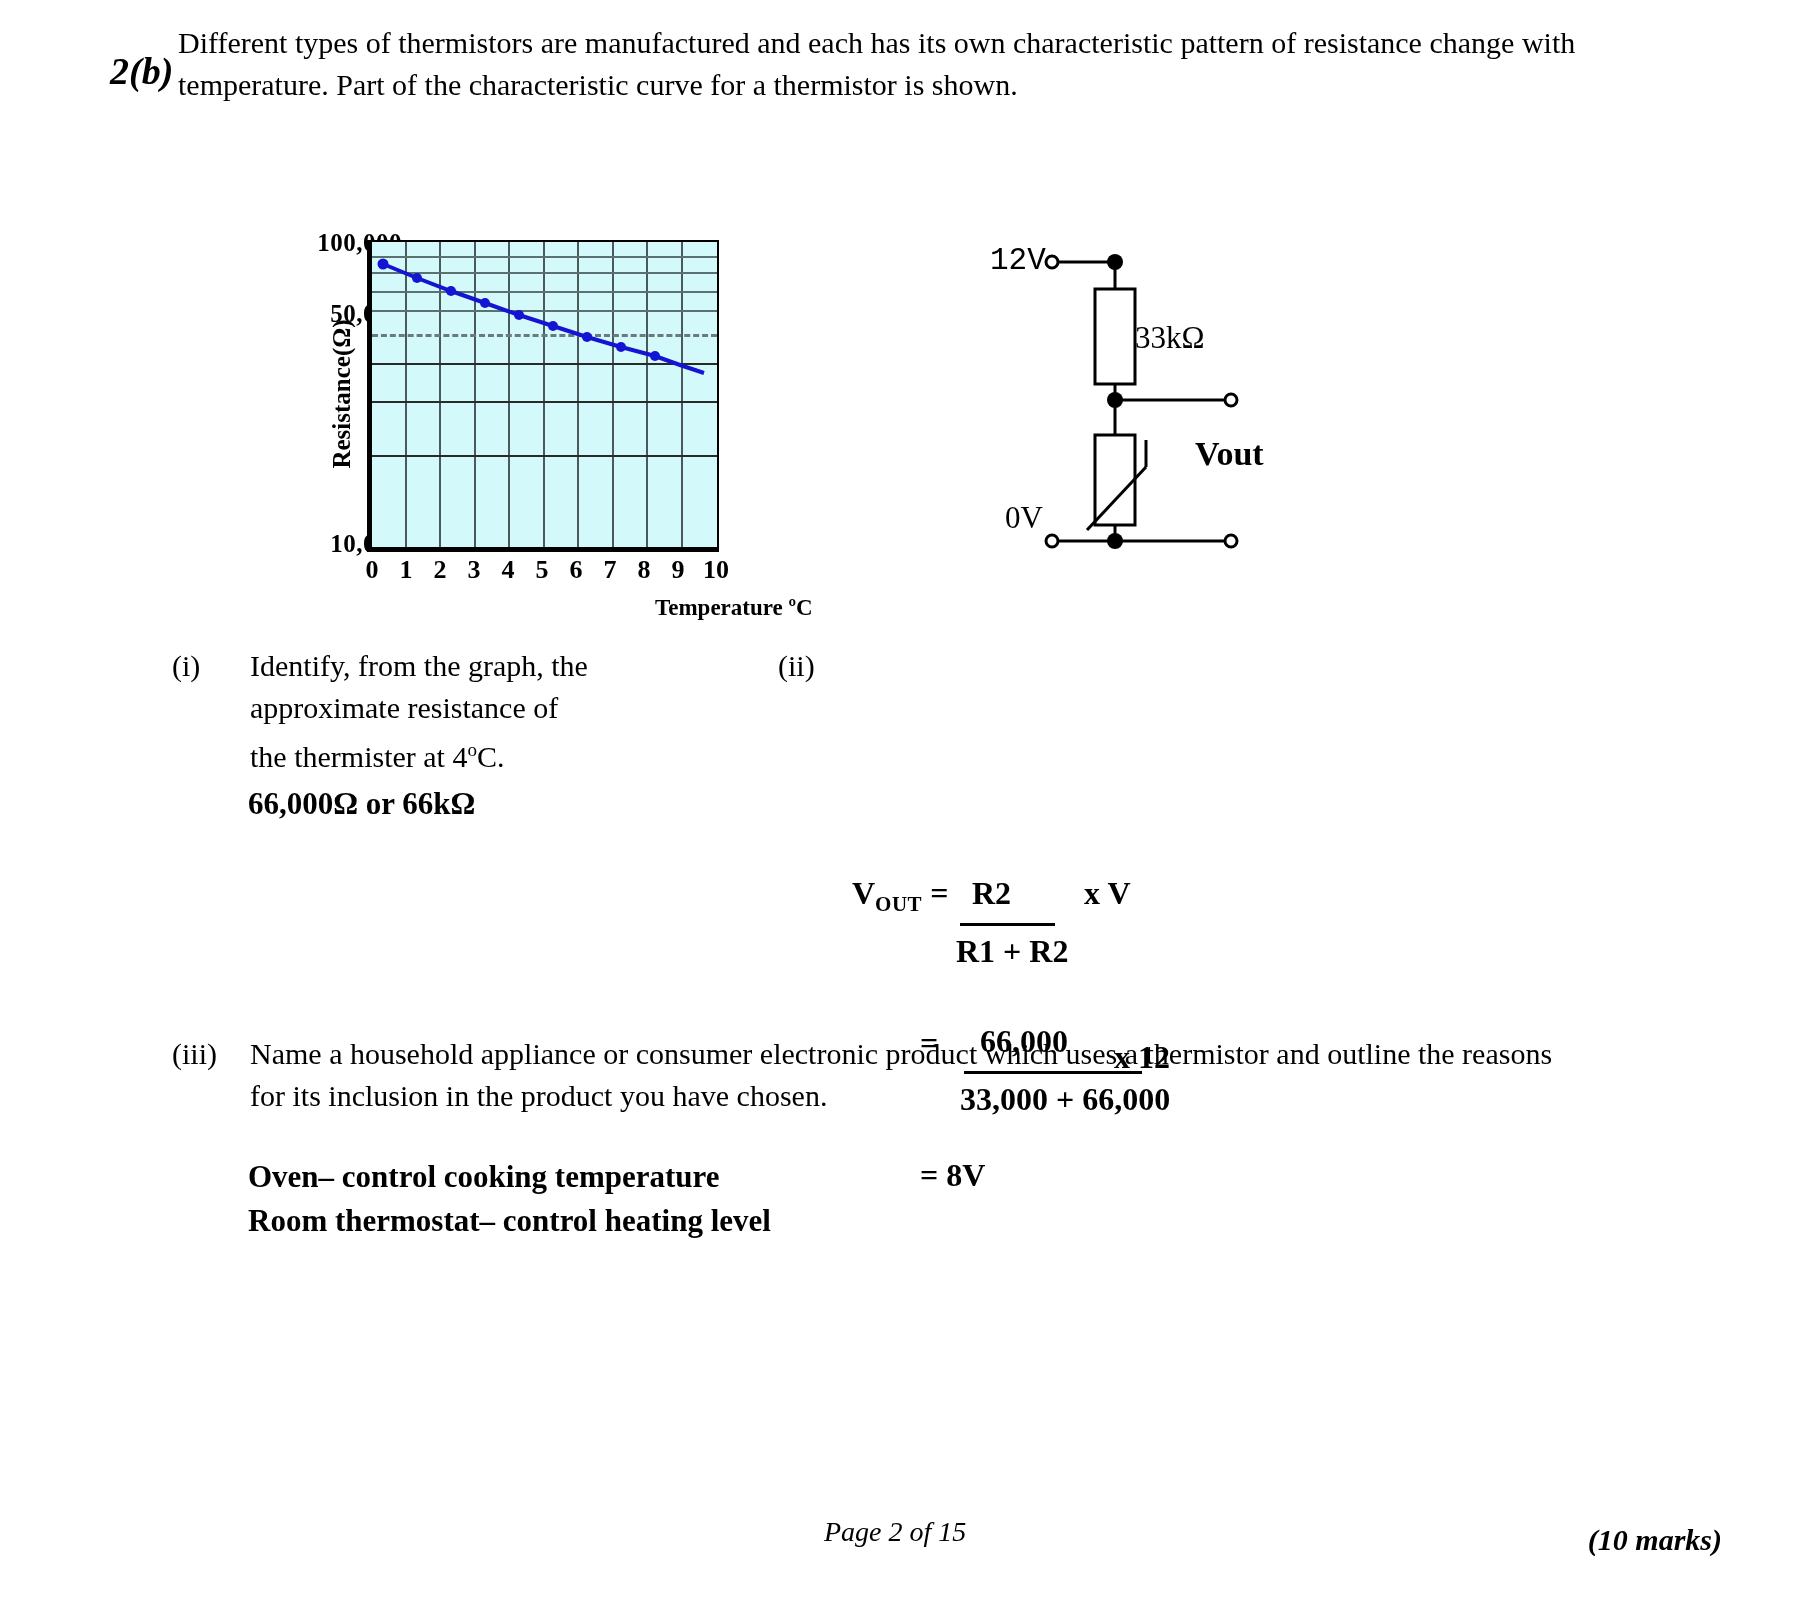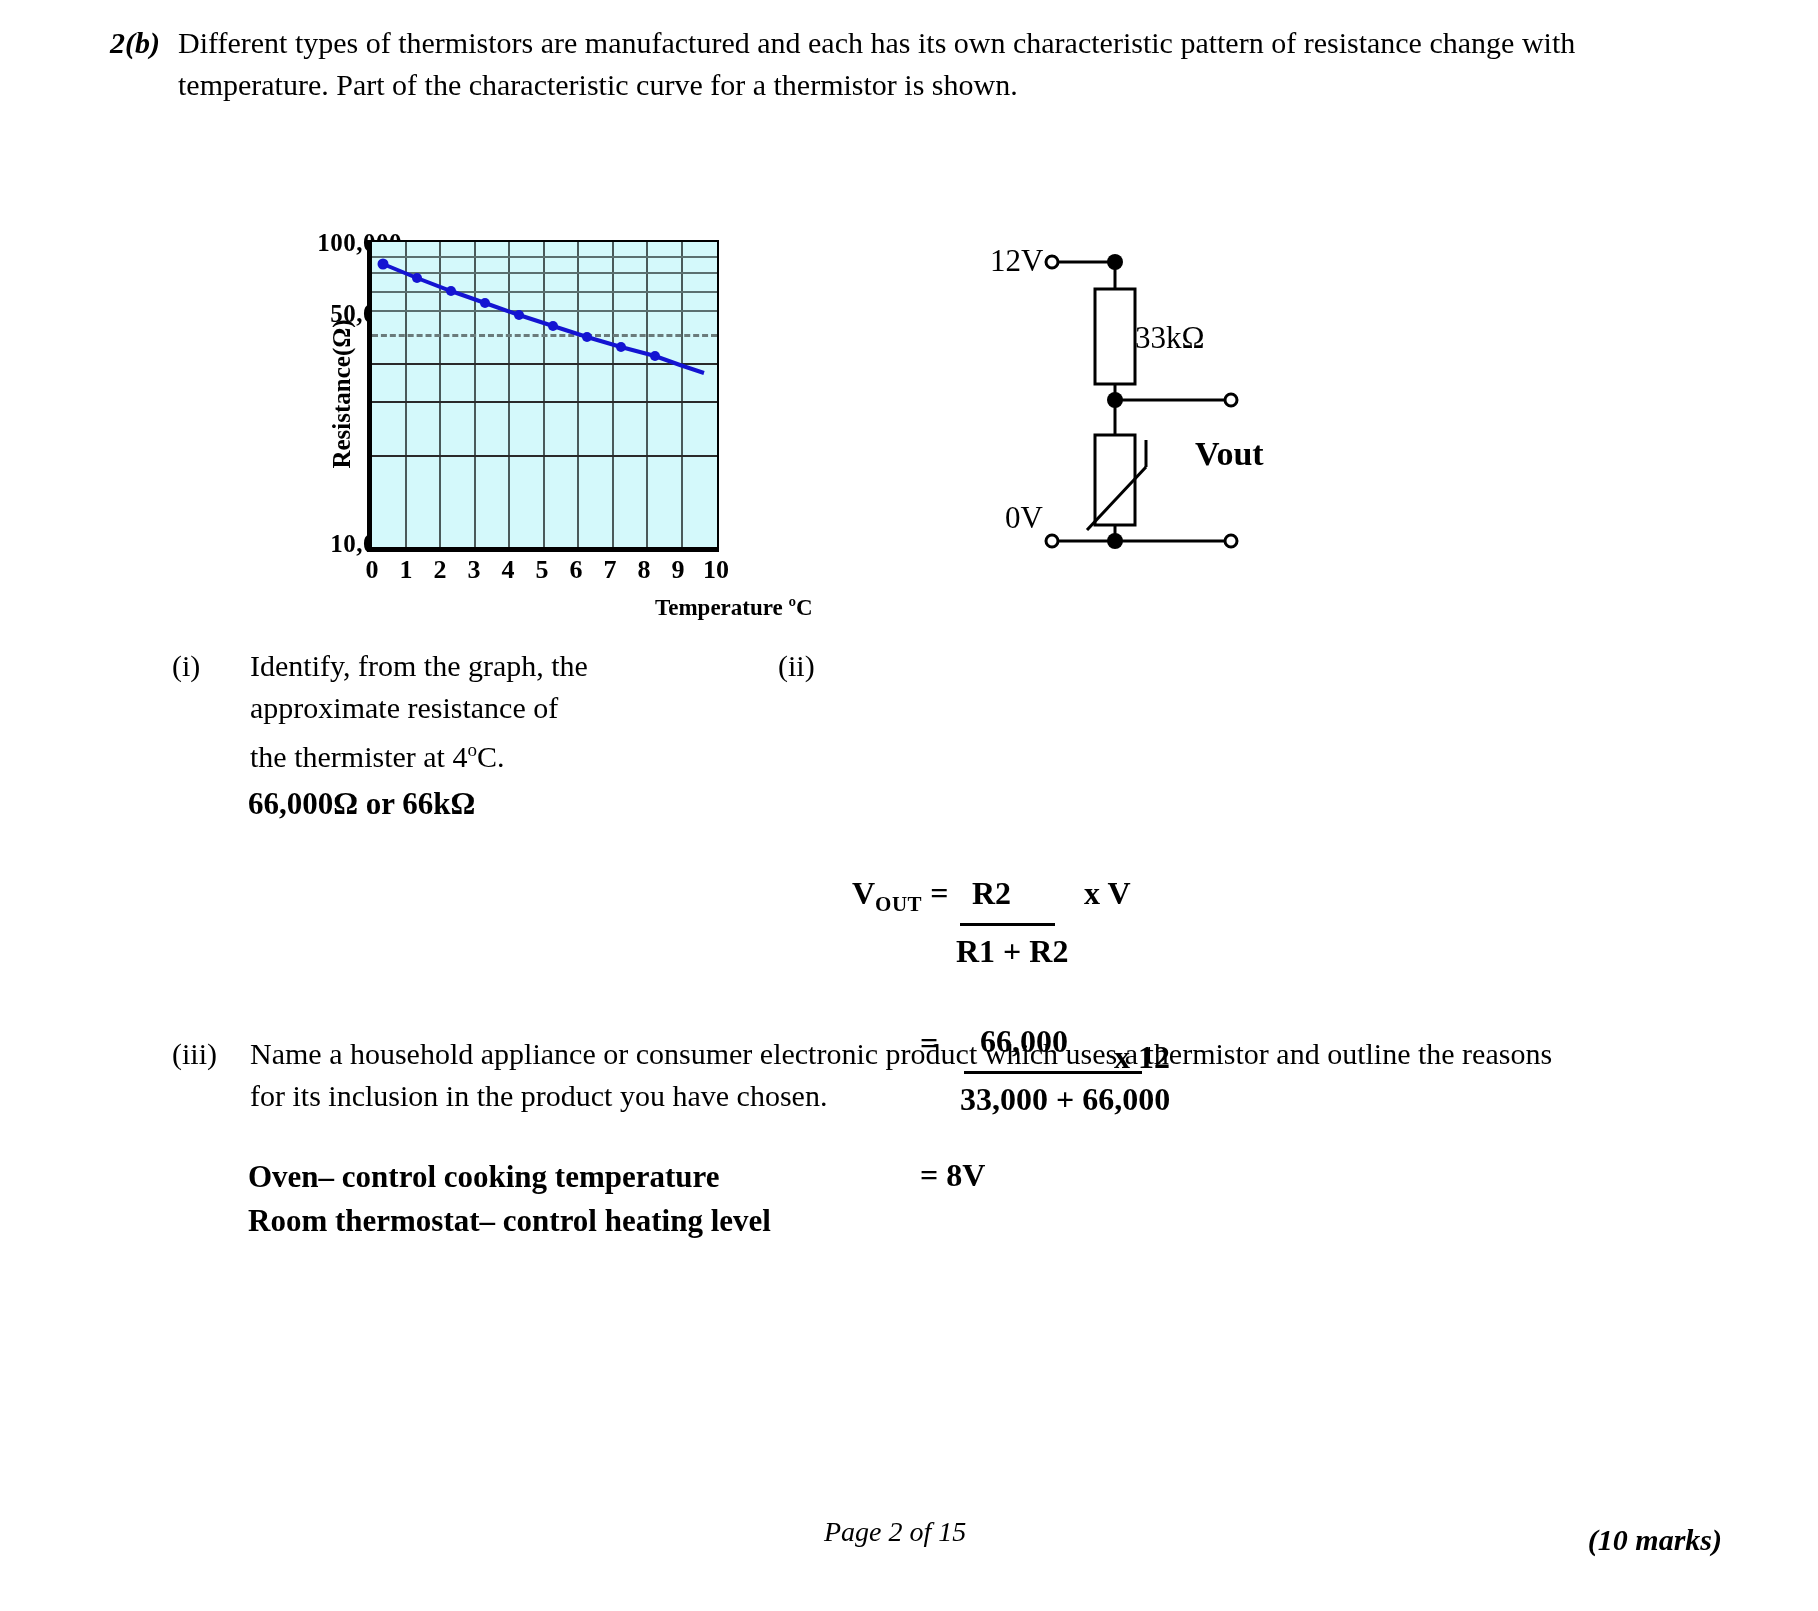--- a/index.html
+++ b/index.html
@@ -21,24 +21,25 @@
     position: absolute;
     left: 110px;
     top: 22px;
     width: 1620px;
     display: flex;
     align-items: flex-start;
   }
   #q-header .qnum {
     font-style: italic;
     font-weight: bold;
-    font-size: 30px;
+    font-size: 38px;
     width: 68px;
     flex: 0 0 68px;
     line-height: 42px;
+    margin-top: 28px;
   }
   #q-header .qtext {
     font-size: 30px;
     line-height: 42px;
     flex: 1 1 auto;
   }
 
   
   #graph-block {
     position: absolute;
@@ -145,21 +146,21 @@
     width: 330px;
     height: 330px;
   }
   #circuit-svg { position: absolute; left:0; top:0; }
   .ckt-label {
     position: absolute;
     font-size: 31px;
     white-space: nowrap;
     font-family: "Liberation Serif", serif;
   }
-  #lbl-12v { left: 10px; top: 8px; }
+  #lbl-12v { left: 10px; top: 8px; font-family: Liberation Mono, monospace; }
   #lbl-0v  { left: 25px; top: 265px; }
   #lbl-33k { left: 155px; top: 85px; }
   #lbl-vout {
     left: 215px; top: 200px;
     font-weight: bold; font-size: 34px;
   }
 
   
   .subq {
     position: absolute;

